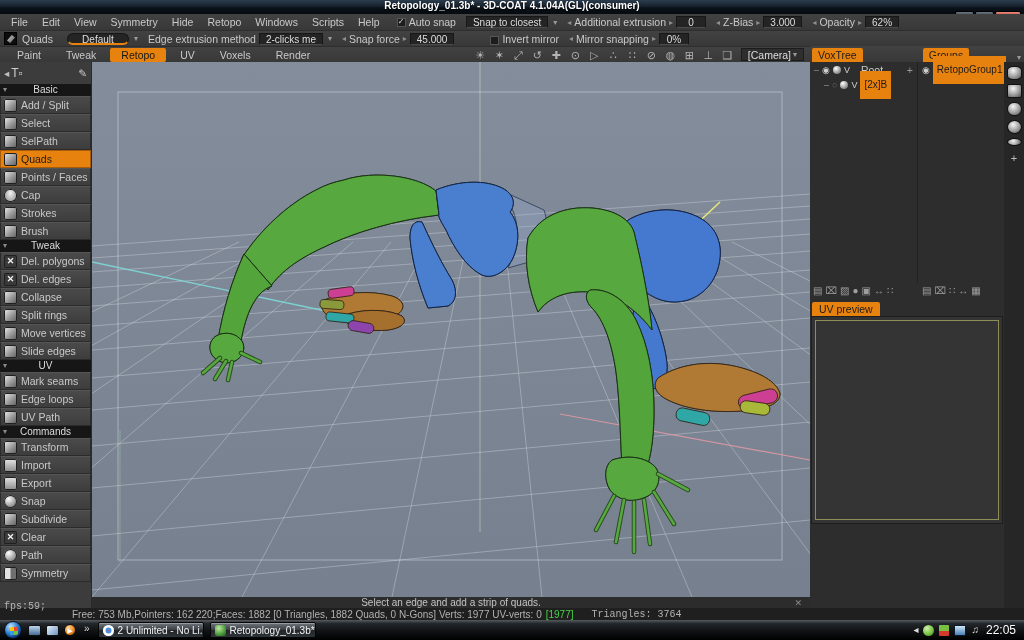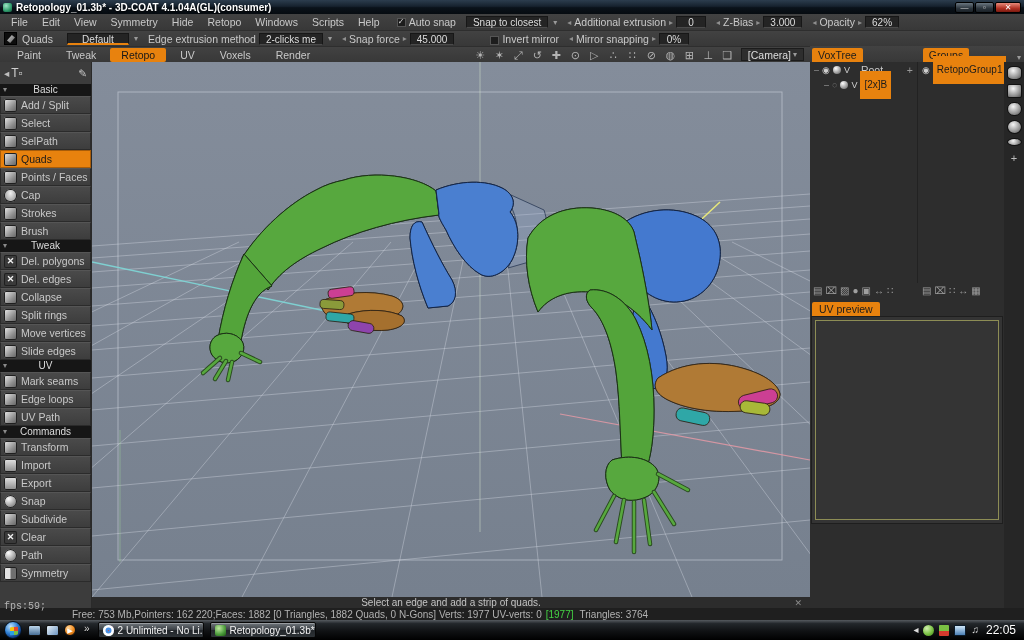--- a/index.html
+++ b/index.html
@@ -2,21 +2,21 @@
 <html><head>
 <meta charset="utf-8">
 <style>
   html,body{margin:0;padding:0;background:#000;}
   *{box-sizing:border-box;font-family:"Liberation Sans",sans-serif;}
   #app{position:relative;width:1024px;height:640px;overflow:hidden;background:#3b3b3b;}
 
   
   .titlebar{position:absolute;left:0;top:0;width:1024px;height:14px;
     background:linear-gradient(180deg,#2c3d4e 0%,#16222e 45%,#0a121a 55%,#060b10 100%);
-    display:flex;align-items:center;padding:0 3px;}
+    display:flex;align-items:center;padding:0 3px;flex-direction:column;}
   .app-ico{width:9px;height:9px;border-radius:2px;margin-right:4px;
     background:radial-gradient(circle at 35% 30%,#9fe6c8,#2e9a6a 60%,#14503a);}
   .titletext{color:#fff;font-size:10px;font-weight:bold;text-shadow:0 1px 2px #000;white-space:nowrap;}
   .winbtns{margin-left:auto;display:flex;gap:1px;}
   .winbtn{width:19px;height:11px;font-size:8px;line-height:10px;text-align:center;color:#ddd;
     background:linear-gradient(180deg,#6a7680,#2b343c 60%,#1a2127);border:1px solid #000;border-radius:2px;}
   .winbtn.close{background:linear-gradient(180deg,#e88a7a,#b03022 60%,#7a1a10);color:#fff;width:26px;}
 
   
   .menubar,.toolbar2,.tabrow{position:absolute;left:0;width:1024px;display:flex;align-items:center;
@@ -28,21 +28,21 @@
   .mc{display:flex;align-items:center;gap:3px;margin-left:10px;white-space:nowrap;}
   .checkbox{width:9px;height:9px;background:#1d1d1d;border:1px solid #555;display:inline-flex;
     align-items:center;justify-content:center;color:#ddd;font-size:8px;line-height:8px;}
   .valuebox{background:#242424;border:1px solid #171717;border-bottom-color:#4a4a4a;
     padding:0 6px;min-width:30px;text-align:center;color:#ddd;height:12px;line-height:11px;font-size:10px;}
   .spin{color:#8f8f8f;font-size:8px;}
   .ddarrow{color:#9a9a9a;font-size:8px;margin-left:2px;}
   .brush-prev{width:13px;height:13px;background:#0d0d0d;border:1px solid #000;position:relative;margin-right:5px;}
   .brush-prev::after{content:"";position:absolute;left:2px;top:2px;width:8px;height:8px;
     background:linear-gradient(135deg,#cfcfcf,#5a5a5a);clip-path:polygon(0 70%,60% 0,100% 30%,40% 100%);}
-  .preset{border-bottom:2px solid #e8820e;}
+  .preset{border-bottom:2px solid #e8820e;border-radius:6px;}
 
   
   .room-tab{padding:1px 11px;margin-right:3px;border-radius:2px;}
   .room-tab.active{background:#e8820e;color:#181818;}
   .navicons{display:flex;align-items:center;gap:4px;margin-left:auto;}
   .navico{width:15px;text-align:center;color:#b4b4b4;font-size:11px;line-height:14px;}
   .cambox{display:flex;align-items:center;background:#2e2e2e;border:1px solid #1c1c1c;
     padding:0 6px;height:13px;margin-left:6px;color:#ddd;}
 
   
@@ -108,21 +108,21 @@
   .shape.caps{border-radius:7px;}
   .shape.sph{border-radius:50%;}
   .shape.disc{height:8px;border-radius:50%;}
   .shape-plus{color:#bdbdbd;font-size:11px;margin-top:2px;}
 
   
   .statsbar{position:absolute;left:0;top:608px;width:1024px;height:12px;background:#1f1f1f;
     color:#b2b2b2;font-size:10px;display:flex;align-items:center;white-space:nowrap;}
   .statsbar .fps{margin:0 26px 16px 4px;font-family:Liberation Mono, monospace;}
   .statsbar .green{color:#44d344;margin:0 4px;}
-  .statsbar .tail{margin-left:2px;}
+  .statsbar .tail{margin-left:14px;font-family:Liberation Mono, monospace;}
 
   
   .taskbar{position:absolute;left:0;top:620px;width:1024px;height:20px;
     background:linear-gradient(180deg,#565b60 0%,#23272b 18%,#101214 55%,#000 100%);
     display:flex;align-items:center;padding:0 4px;}
   .orb{width:18px;height:18px;border-radius:50%;margin-right:6px;position:relative;
     background:radial-gradient(circle at 35% 28%,#bfe4ff,#2e7fd4 45%,#0a2a6a 80%,#041226);
     border:1px solid #06121f;}
   .orb .flag{position:absolute;left:5px;top:5px;width:8px;height:8px;border-radius:1px;transform:skewY(-6deg);
     background:conic-gradient(#e6452e 0 90deg,#7ac143 0 180deg,#2e9fe6 0 270deg,#f4c20d 0 360deg);}

